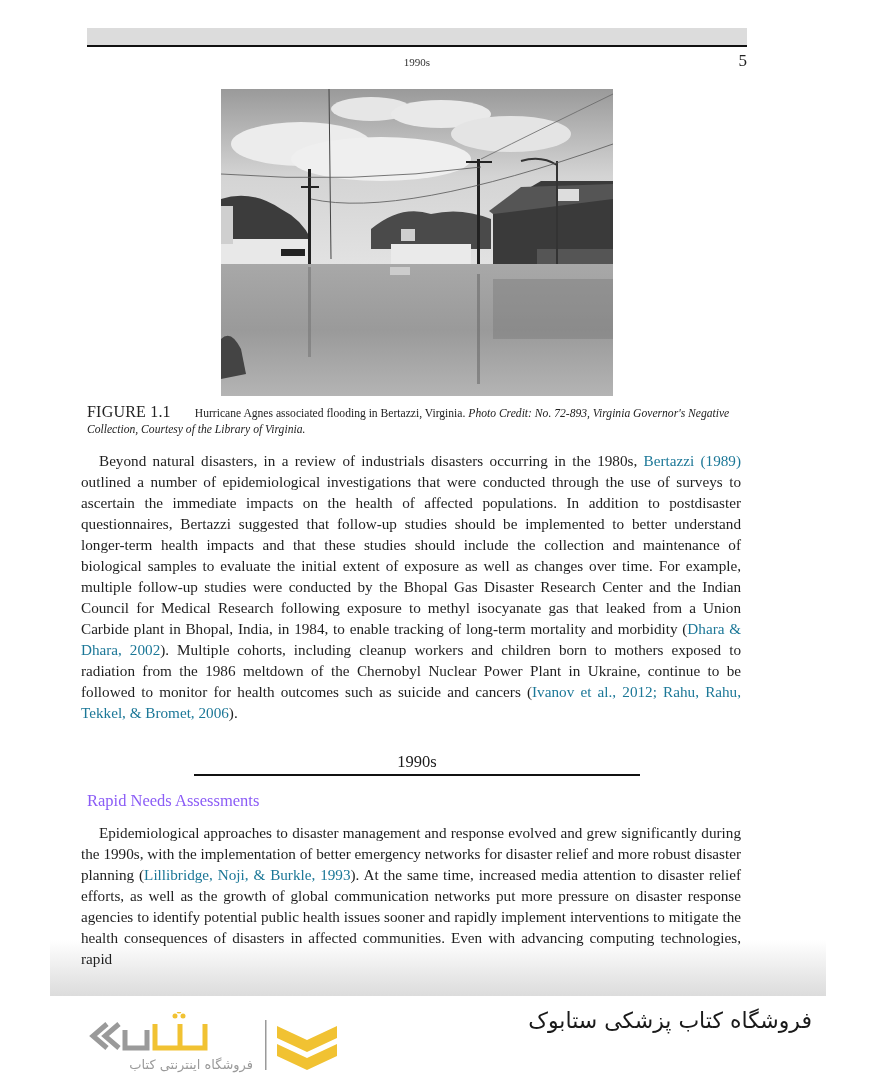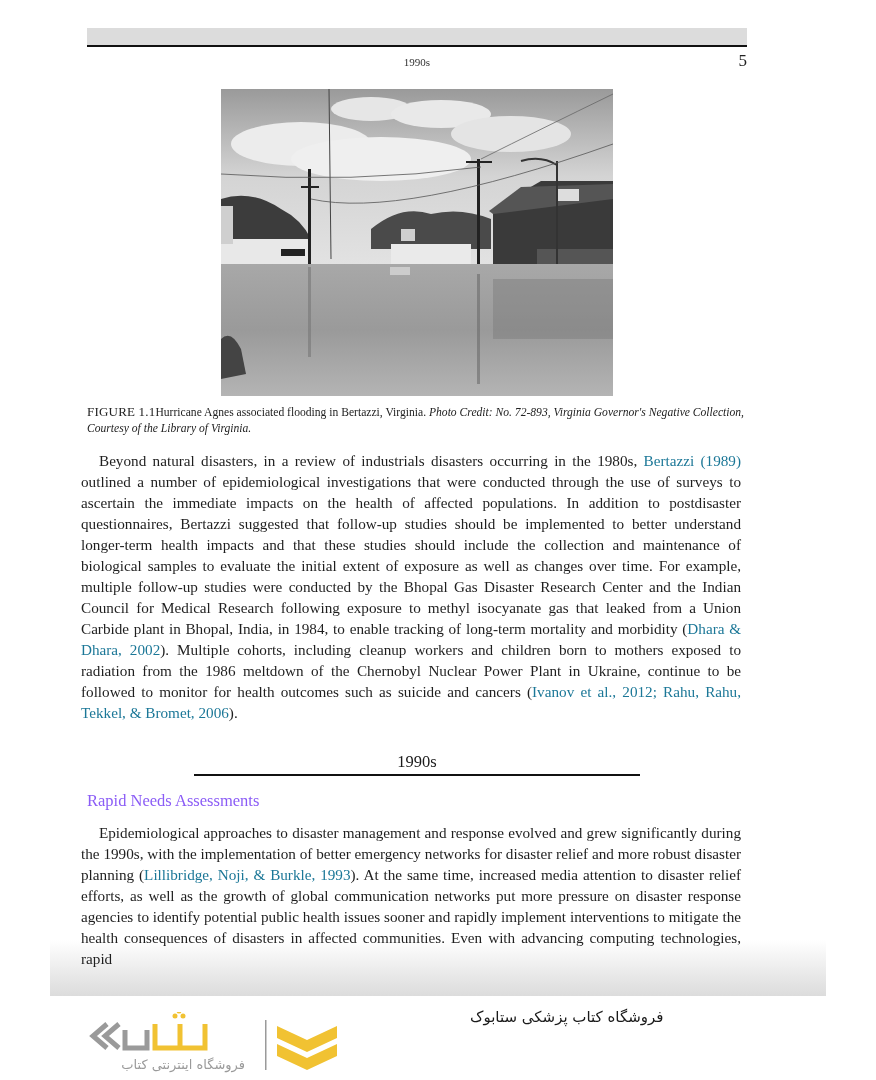--- a/index.html
+++ b/index.html
@@ -28,21 +28,21 @@
   }
   .figure {
     position: absolute; left: 221px; top: 89px; width: 392px; height: 307px; overflow: hidden;
     background: #888;
   }
   .figure svg { display: block; }
   .caption {
     position: absolute; left: 87px; top: 404px; width: 665px;
     font-size: 11.6px; line-height: 16px; color: #222;
   }
-  .caption .fig-label { font-size: 13px; letter-spacing: 0.2px; margin-right: 0; }
+  .caption .fig-label { font-size: 16px; letter-spacing: 0.2px; margin-right: 24px; }
   .caption .credit { font-style: italic; }
   .para {
     position: absolute; left: 81px; width: 660px;
     font-size: 15.2px; line-height: 21px; text-align: justify; color: #1e1e1e;
     text-indent: 18px; hyphens: manual;
   }
   .para a, .cite { color: #1b7797; text-decoration: none; }
   .section-title {
     position: absolute; left: 194px; top: 752px; width: 446px; text-align: center;
     font-size: 16.5px; color: #1a1a1a;
@@ -51,30 +51,30 @@
     position: absolute; left: 194px; top: 774px; width: 446px; height: 2px; background: #111;
   }
   .subsection-title {
     position: absolute; left: 87px; top: 791px; font-size: 16.5px; color: #8b5cf6;
   }
   
   .brand-logo {
     position: absolute; left: 85px; top: 1012px; width: 270px; height: 65px;
   }
   .brand-fa {
-    position: absolute; left: 470px; top: 1008px; width: 342px; text-align: left;
-    font-family: "DejaVu Sans", sans-serif; font-size: 15px; color: #1a1a1a; direction: rtl;
+    position: absolute; left: 470px; top: 1008px; width: 342px; text-align: right;
+    font-family: "DejaVu Sans", sans-serif; font-size: 22px; color: #1a1a1a; direction: rtl;
   }
   .brand-url {
     position: absolute; left: 446px; top: 1092px; width: 370px; text-align: right;
     font-family: "DejaVu Sans", sans-serif; font-size: 25px; letter-spacing: 7.5px; color: #1a1a1a;
   }
   .brand-url .hl { color: #f1c232; }
   .logo-fa-sub {
-    position: absolute; left: 0; top: 45px; width: 160px; text-align: right;
+    position: absolute; left: 8px; top: 45px; width: 160px; text-align: right;
     font-family: "DejaVu Sans", sans-serif; font-size: 13px; color: #9a9a9a; direction: rtl;
   }
 </style>
 </head>
 <body>
 
 <div class="page-shade"></div>
 
 <div class="header-band"></div>
 <div class="header-rule"></div>

